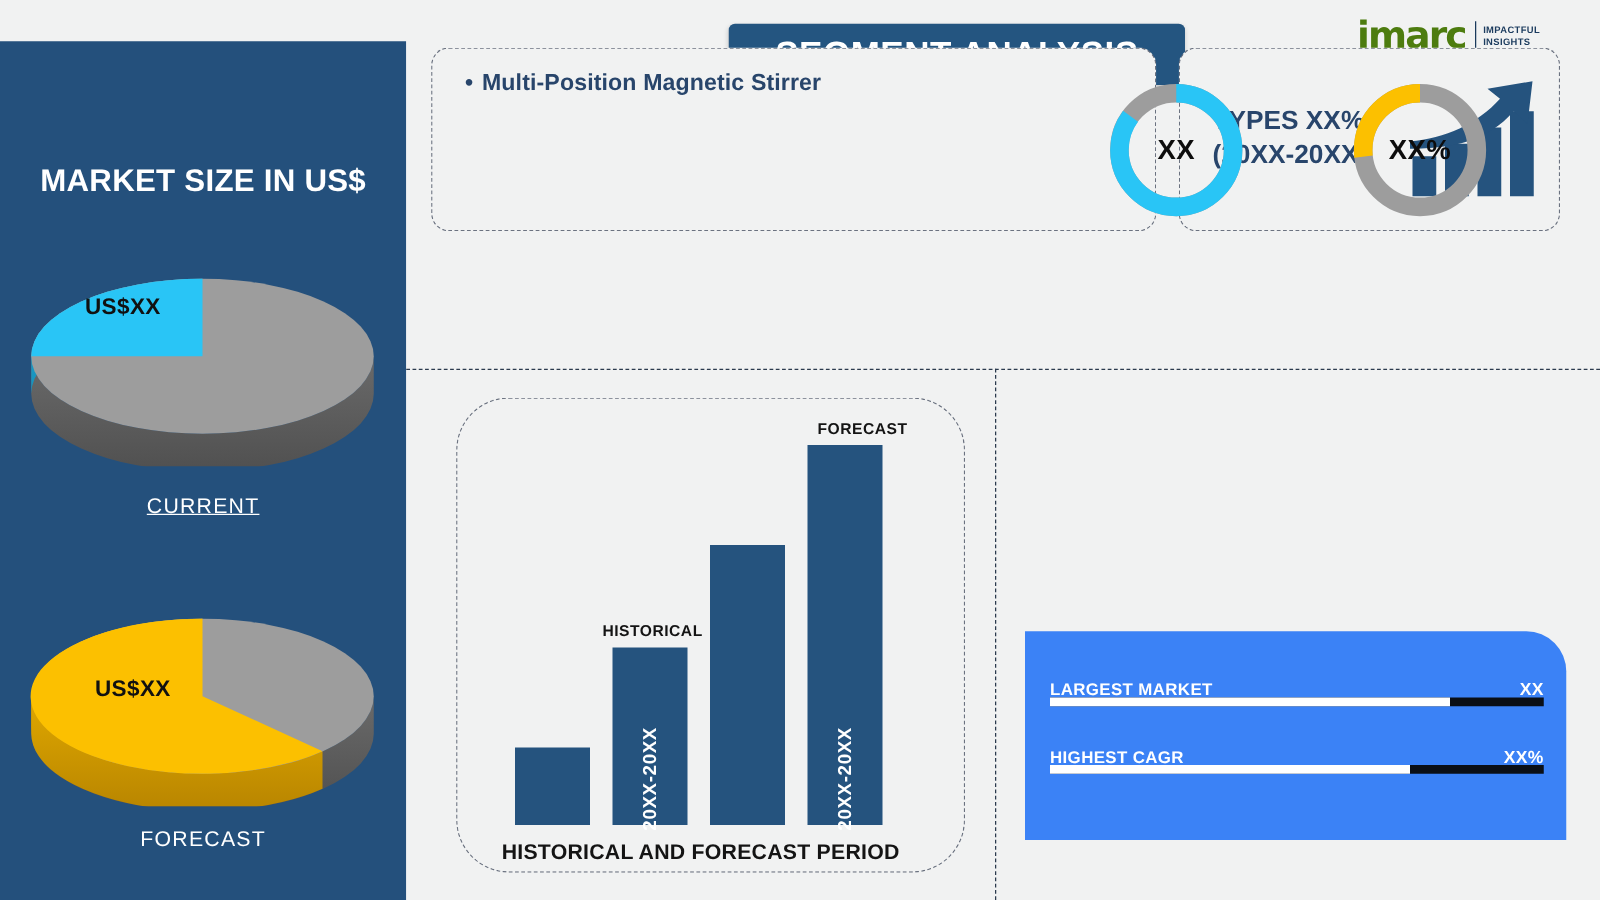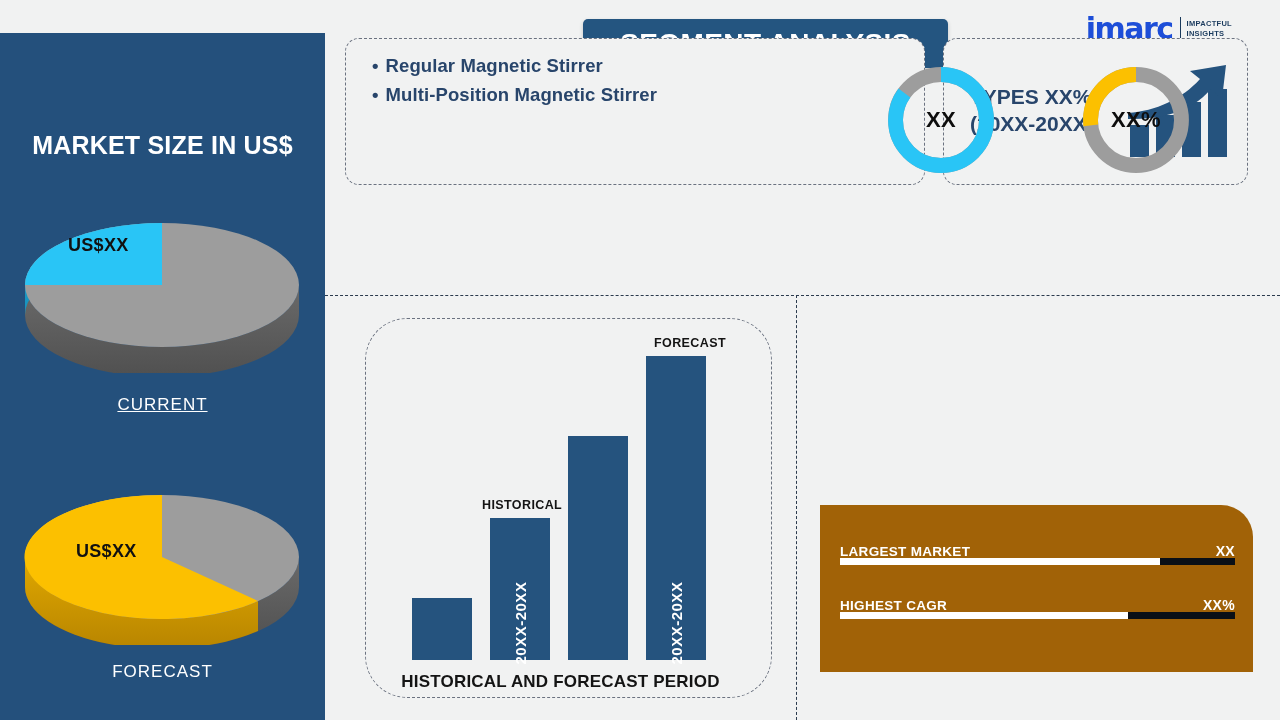--- a/index.html
+++ b/index.html
@@ -76,21 +76,21 @@
     letter-spacing: .4px;
   }
   #logo {
     position: absolute;
     right: 48px; top: 14px;
     display: flex; align-items: center;
   }
   #logo-mark {
     font-size: 30px;
     font-weight: bold;
-    color: #1d4ed8;
+    color: #4d7c0f;
     letter-spacing: -1.5px;
     line-height: 1;
     font-family: "DejaVu Sans", sans-serif;
     text-decoration: underline;
   }
   #logo-divider {
     width: 1px; height: 24px;
     background: #1a3a5c;
     margin: 0 6px 0 7px;
   }
@@ -202,21 +202,21 @@
     font-size: 22px;
     font-weight: bold;
     letter-spacing: .3px;
   }
 
   
   #stats-card {
     position: absolute;
     left: 495px; top: 505px;
     width: 433px; height: 167px;
-    background: #a16207;
+    background: #3b82f6;
     border-radius: 0 32px 0 0;
   }
   .stat-row { position: absolute; left: 20px; width: 395px; }
   .stat-label {
     position: absolute; left: 0; bottom: 6px;
     color: #ffffff;
     font-size: 13.5px;
     font-weight: bold;
     letter-spacing: .3px;
   }
@@ -308,21 +308,20 @@
       <div id="logo-divider"></div>
       <div id="logo-tag">
         <div>IMPACTFUL</div>
         <div>INSIGHTS</div>
       </div>
     </div>
 
     <div class="sec-heading" style="left:45px;top:98px;">BREAKUP BY PRODUCT TYPES</div>
     <div class="dash-box" id="product-box">
       <div id="bullets">
-        <div class="bullet-item">Regular Magnetic Stirrer</div>
         <div class="bullet-item">Multi-Position Magnetic Stirrer</div>
       </div>
     </div>
 
     <div class="sec-heading" style="left:683px;top:98px;">GROWTH RATE</div>
     <div class="dash-box" id="growth-box">
       <div id="cagr-text">
         <div>TYPES XX%</div>
         <div>(20XX-20XX)</div>
       </div>

